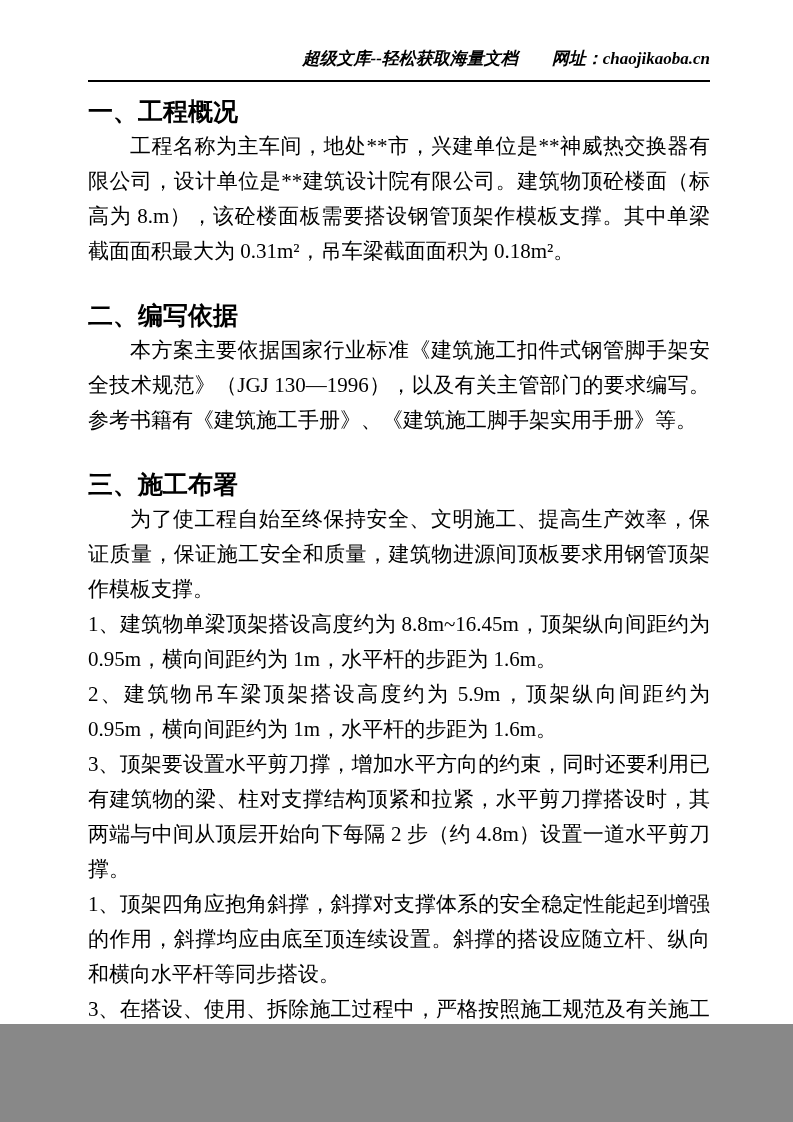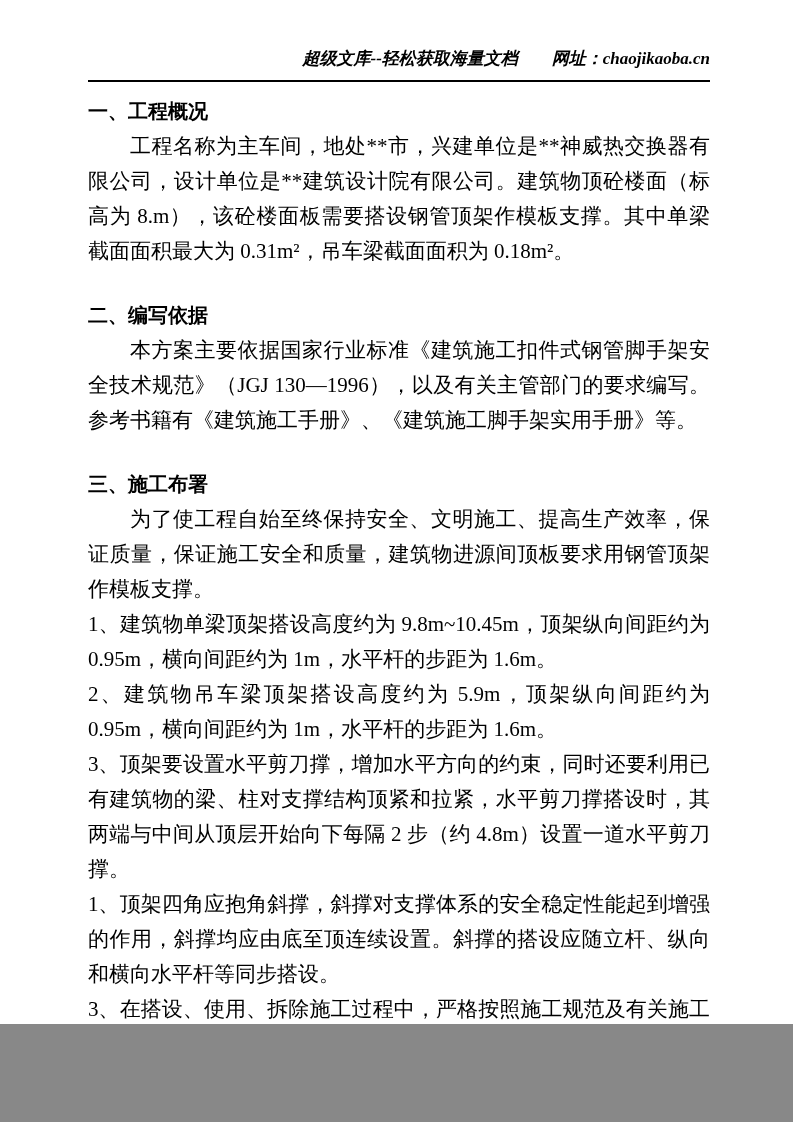--- a/index.html
+++ b/index.html
@@ -26,21 +26,21 @@
   }
   .hdr-gap{display:inline-block;width:34px;}
   .content{
     position:absolute;
     left:88px;right:83px;top:94px;
     font-size:21px;
     line-height:35px;
     text-align:justify;
   }
   .content h2{
-    font-size:20px;
+    font-size:25px;
     font-weight:bold;
     margin:0;
     line-height:35px;
   }
   .content h2.gap{margin-top:29px;}
   .content p{
     margin:0;
     line-height:35px;
   }
   .content p.indent{text-indent:2em;}
@@ -64,21 +64,21 @@
   <div class="content">
 
     <h2>一、工程概况</h2>
     <p class="indent">工程名称为主车间，地处**市，兴建单位是**神威热交换器有限公司，设计单位是**建筑设计院有限公司。建筑物顶砼楼面（标高为 8.m），该砼楼面板需要搭设钢管顶架作模板支撑。其中单梁截面面积最大为 0.31m²，吊车梁截面面积为 0.18m²。</p>
 
     <h2 class="gap">二、编写依据</h2>
     <p class="indent">本方案主要依据国家行业标准《建筑施工扣件式钢管脚手架安全技术规范》（JGJ 130—1996），以及有关主管部门的要求编写。参考书籍有《建筑施工手册》、《建筑施工脚手架实用手册》等。</p>
 
     <h2 class="gap">三、施工布署</h2>
     <p class="indent">为了使工程自始至终保持安全、文明施工、提高生产效率，保证质量，保证施工安全和质量，建筑物进源间顶板要求用钢管顶架作模板支撑。</p>
-    <p>1、建筑物单梁顶架搭设高度约为 9.8m~10.45m，顶架纵向间距约为 0.95m，横向间距约为 1m，水平杆的步距为 1.6m。</p>
+    <p>1、建筑物单梁顶架搭设高度约为 8.8m~16.45m，顶架纵向间距约为 0.95m，横向间距约为 1m，水平杆的步距为 1.6m。</p>
     <p>2、建筑物吊车梁顶架搭设高度约为 5.9m，顶架纵向间距约为 0.95m，横向间距约为 1m，水平杆的步距为 1.6m。</p>
     <p>3、顶架要设置水平剪刀撑，增加水平方向的约束，同时还要利用已有建筑物的梁、柱对支撑结构顶紧和拉紧，水平剪刀撑搭设时，其两端与中间从顶层开始向下每隔 2 步（约 4.8m）设置一道水平剪刀撑。</p>
     <p>1、顶架四角应抱角斜撑，斜撑对支撑体系的安全稳定性能起到增强的作用，斜撑均应由底至顶连续设置。斜撑的搭设应随立杆、纵向和横向水平杆等同步搭设。</p>
     <p>3、在搭设、使用、拆除施工过程中，严格按照施工规范及有关施工要求施工，完善管理制度，定期和不定期检查，密切注意使用安全，确保实用、美观、稳固。</p>
 
   </div>
 
   <div class="footer">
     <span>第 1 页</span>
   </div>

